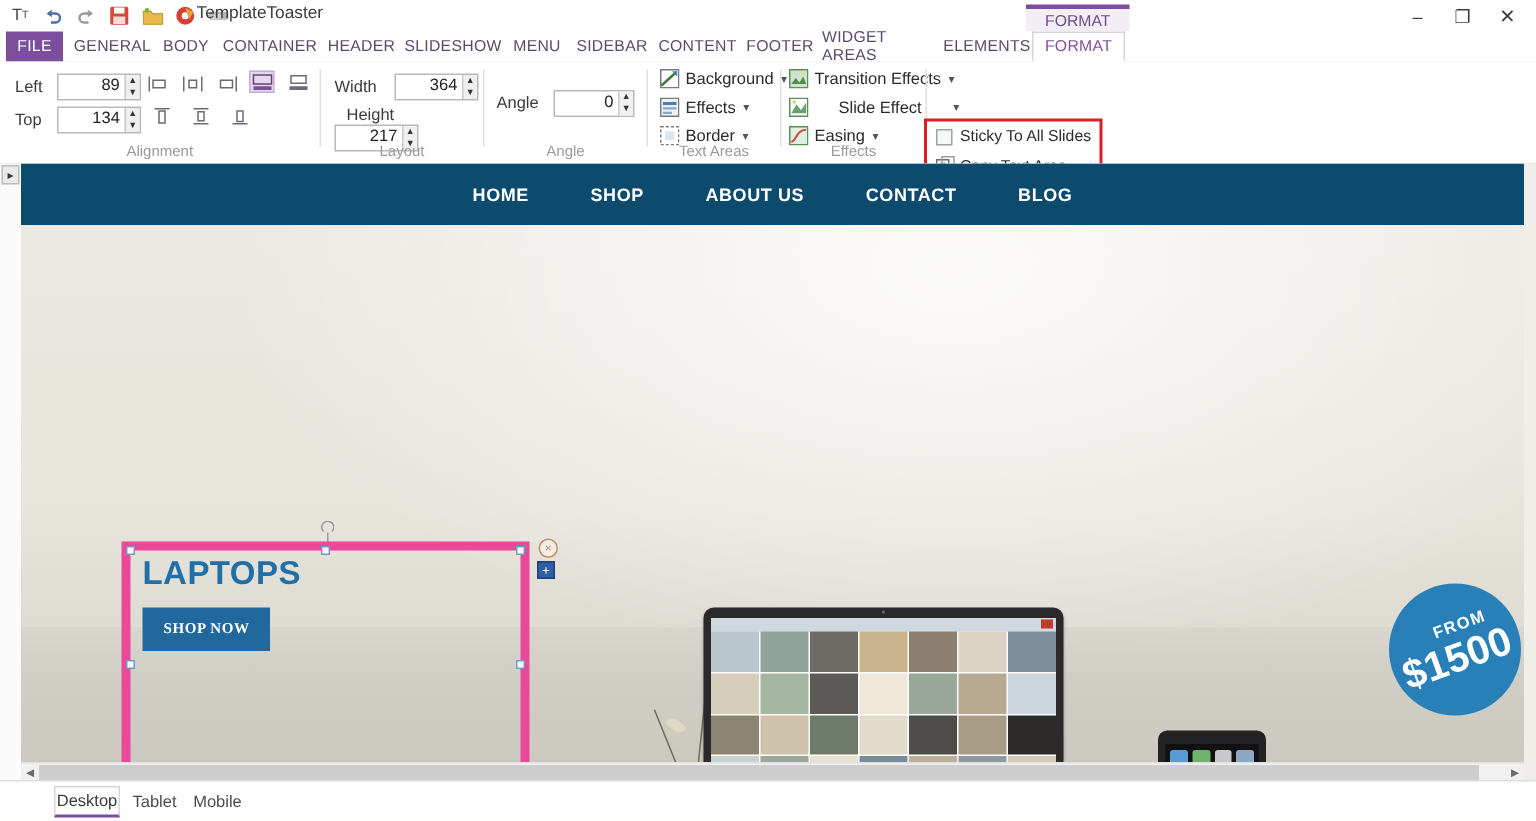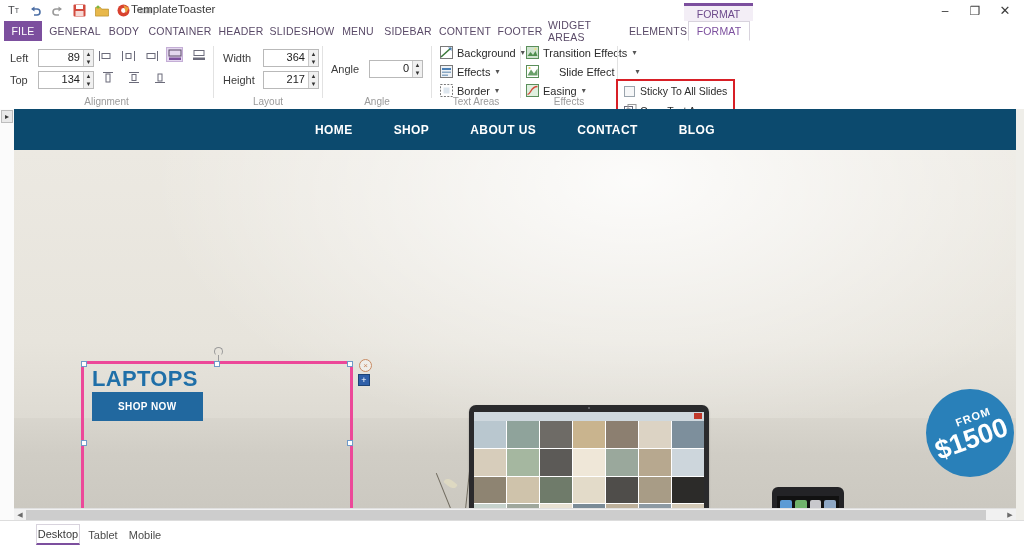--- a/index.html
+++ b/index.html
@@ -99,27 +99,27 @@
   .leaf{position:absolute;background:#ded9c2;border-radius:60% 10% 60% 10%;}
 
   
   .badge{position:absolute;left:912px;top:239px;width:88px;height:88px;border-radius:50%;background:#2980b9;
     display:flex;align-items:center;justify-content:center;}
   .badge-in{transform:rotate(-20deg);text-align:center;color:#fff;line-height:1;}
   .badge-from{font-size:11px;font-weight:bold;letter-spacing:1px;margin-left:18px;}
   .badge-price{font-size:27px;font-weight:bold;margin-top:1px;}
 
   
-  .sel{position:absolute;left:81px;top:252px;width:272px;height:163px;border:3px solid #ec4899;box-sizing:border-box;}
+  .sel{position:absolute;left:81px;top:252px;width:272px;height:163px;border:6px solid #ec4899;box-sizing:border-box;}
   .sel-inner{position:absolute;left:8px;top:2px;}
   .h1{font-size:22px;font-weight:bold;color:#1f6fa8;letter-spacing:.3px;margin:0;}
   .h2{font-size:19px;color:#3d3d3d;margin:11px 0 0 0;font-weight:normal;}
   .h3{font-size:15px;color:#4a4a4a;margin:14px 0 0 0;}
-  .shopbtn{margin-top:0;display:inline-block;background:#21689f;color:#fff;font-size:10px;font-weight:bold;
-    padding:9px 26px;letter-spacing:.4px;}
+  .shopbtn{margin-top:10px;display:inline-block;background:#21689f;color:#fff;font-size:10px;font-weight:bold;
+    padding:9px 14px;letter-spacing:.4px;font-family:Liberation Serif, serif;}
   .handle{position:absolute;width:6px;height:6px;background:#fff;border:1px solid #6f9ac9;box-sizing:border-box;}
   .rot{position:absolute;left:214px;top:238px;width:9px;height:9px;border:1.4px solid #9a9a9a;border-radius:50%;
     border-bottom-color:transparent;box-sizing:border-box;}
   .rot-stem{position:absolute;left:218px;top:246px;width:1px;height:7px;background:#9a9a9a;}
   .del{position:absolute;left:359px;top:250px;width:11px;height:11px;border-radius:50%;border:1px solid #c98b63;
     color:#c98b63;font-size:8px;display:flex;align-items:center;justify-content:center;background:#efeee9;}
   .addb{position:absolute;left:358px;top:265px;width:12px;height:12px;background:#2f5fa8;border:1px solid #1d4376;
     box-sizing:border-box;color:#fff;font-size:9px;display:flex;align-items:center;justify-content:center;}
 
   .hscroll{position:absolute;left:14px;top:399px;width:1002px;height:12px;background:#f1f1f1;border-top:1px solid #e0e0e0;}
@@ -293,21 +293,21 @@
       <div class="fieldrow" style="left:9px;top:8px;">
         <span class="flabel" style="width:40px;">Width</span>
         <span class="spin" style="width:54px;">
           <span class="val">364</span>
           <span class="arrows">
               <span>▲</span>
               <span>▼</span>
             </span>
         </span>
       </div>
-      <div class="fieldrow" style="left:9px;top:30px;">
+      <div class="fieldrow" style="left:9px;top:30px;flex-direction:column;">
         <span class="flabel" style="width:40px;">Height</span>
         <span class="spin" style="width:54px;">
           <span class="val">217</span>
           <span class="arrows">
               <span>▲</span>
               <span>▼</span>
             </span>
         </span>
       </div>
       <div class="glabel">Layout</div>

